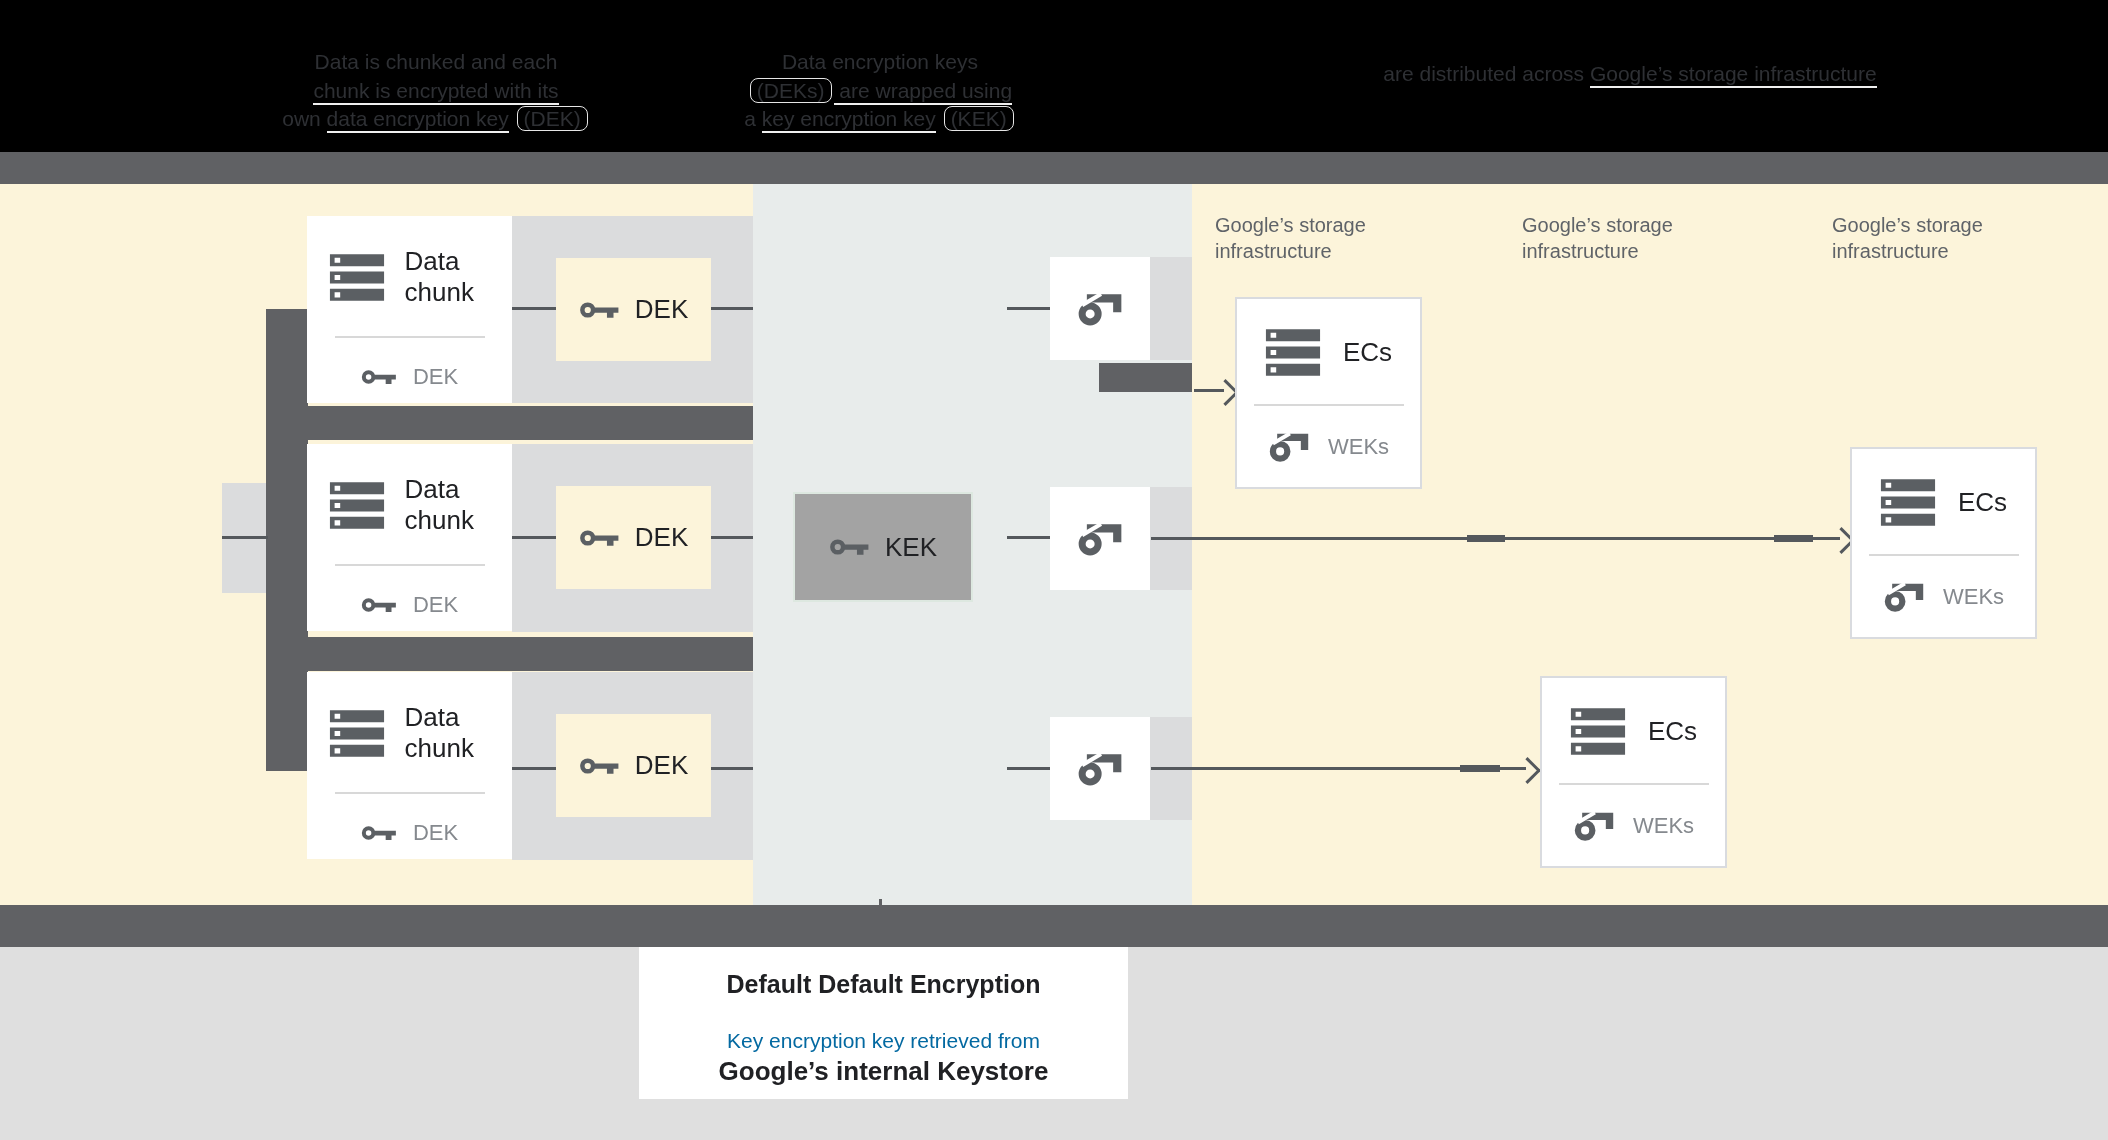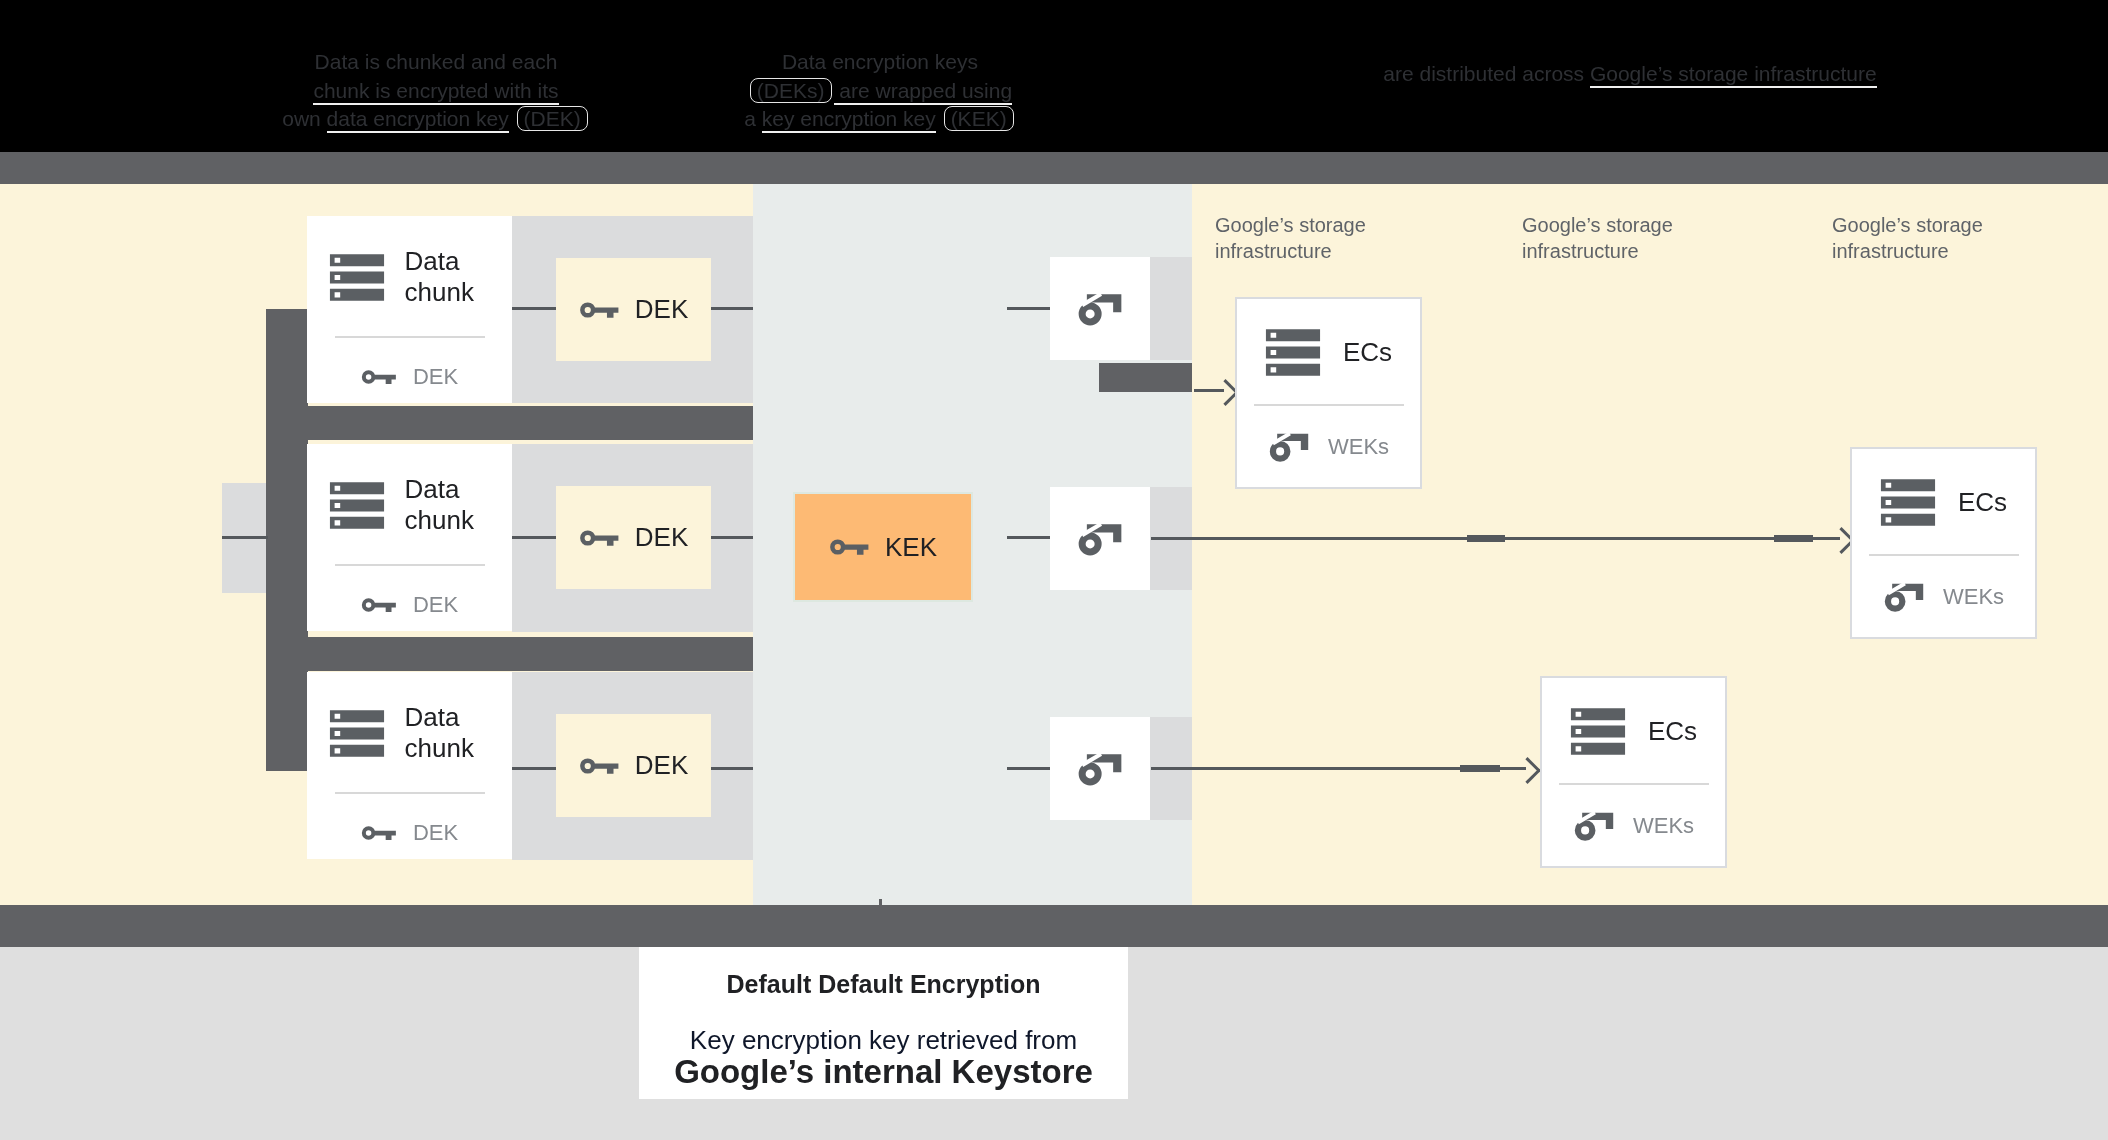--- a/index.html
+++ b/index.html
@@ -78,21 +78,21 @@
   .chunk-top{margin-top:30px;display:flex;align-items:center;gap:20px;}
   .chunk-title{font-size:26px;line-height:31px;color:#202124;width:86px;}
   .mini-div{width:150px;height:2px;background:#d8d8d8;margin-top:28px;}
   .chunk-bot{margin-top:26px;display:flex;align-items:center;gap:15px;}
   .small-label{font-size:22px;color:#85898e;}
   .box-title{font-size:26px;color:#202124;}
 
   .dekbox{left:556px;width:155px;height:103px;background:#fcf4da;
           display:flex;align-items:center;justify-content:center;gap:14px;}
   .dek-1{top:258px;}.dek-2{top:486px;}.dek-3{top:714px;}
-  .kek-box{left:793px;top:492px;width:176px;height:106px;background:#fdba74;
+  .kek-box{left:793px;top:492px;width:176px;height:106px;background:#a3a3a3;
            border:2px solid #dde8e0;display:flex;align-items:center;justify-content:center;gap:14px;}
   .keycard{left:1050px;width:100px;height:103px;background:#fff;
            display:flex;align-items:center;justify-content:center;}
   .card-1{top:257px;}.card-2{top:487px;}.card-3{top:717px;}
 
   .ecs{width:183px;height:188px;background:#fff;border:2px solid #d9dbdf;
        display:flex;flex-direction:column;align-items:center;}
   .ecs-1{left:1235px;top:297px;}
   .ecs-2{left:1540px;top:676px;}
   .ecs-3{left:1850px;top:447px;}
@@ -100,22 +100,22 @@
   .ecs-bot{margin-top:24px;display:flex;align-items:center;gap:18px;}
 
   .slabel{width:185px;font-size:20px;line-height:26px;color:#5f6368;}
   .slabel-1{left:1215px;top:212px;}
   .slabel-2{left:1522px;top:212px;}
   .slabel-3{left:1832px;top:212px;}
 
   .caption{left:639px;top:947px;width:489px;height:152px;background:#fff;
            display:flex;flex-direction:column;align-items:center;text-align:center;}
   .cap-title{margin-top:22px;font-size:25px;font-weight:bold;color:#202124;line-height:30px;}
-  .cap-line1{margin-top:26px;font-size:26px;color:#0f172a;line-height:31px;}
-  .cap-line2{font-size:33px;font-weight:bold;color:#202124;line-height:31px;}
+  .cap-line1{margin-top:26px;font-size:21px;color:#0369a1;line-height:31px;}
+  .cap-line2{font-size:26px;font-weight:bold;color:#202124;line-height:31px;}
 
   
   .icon{display:inline-block;color:#5b5f63;line-height:0;}
   .icon svg{width:100%;height:100%;display:block;}
   .ic-server-lg{width:56px;height:47px;}
   .ic-server-md{width:52px;height:43px;}
   .ic-keya-md{width:42px;height:18px;}
   .ic-keya-sm{width:37px;height:16px;}
   .ic-keyb-lg{width:46px;height:38px;}
   .ic-keyb-md{width:42px;height:34px;}

